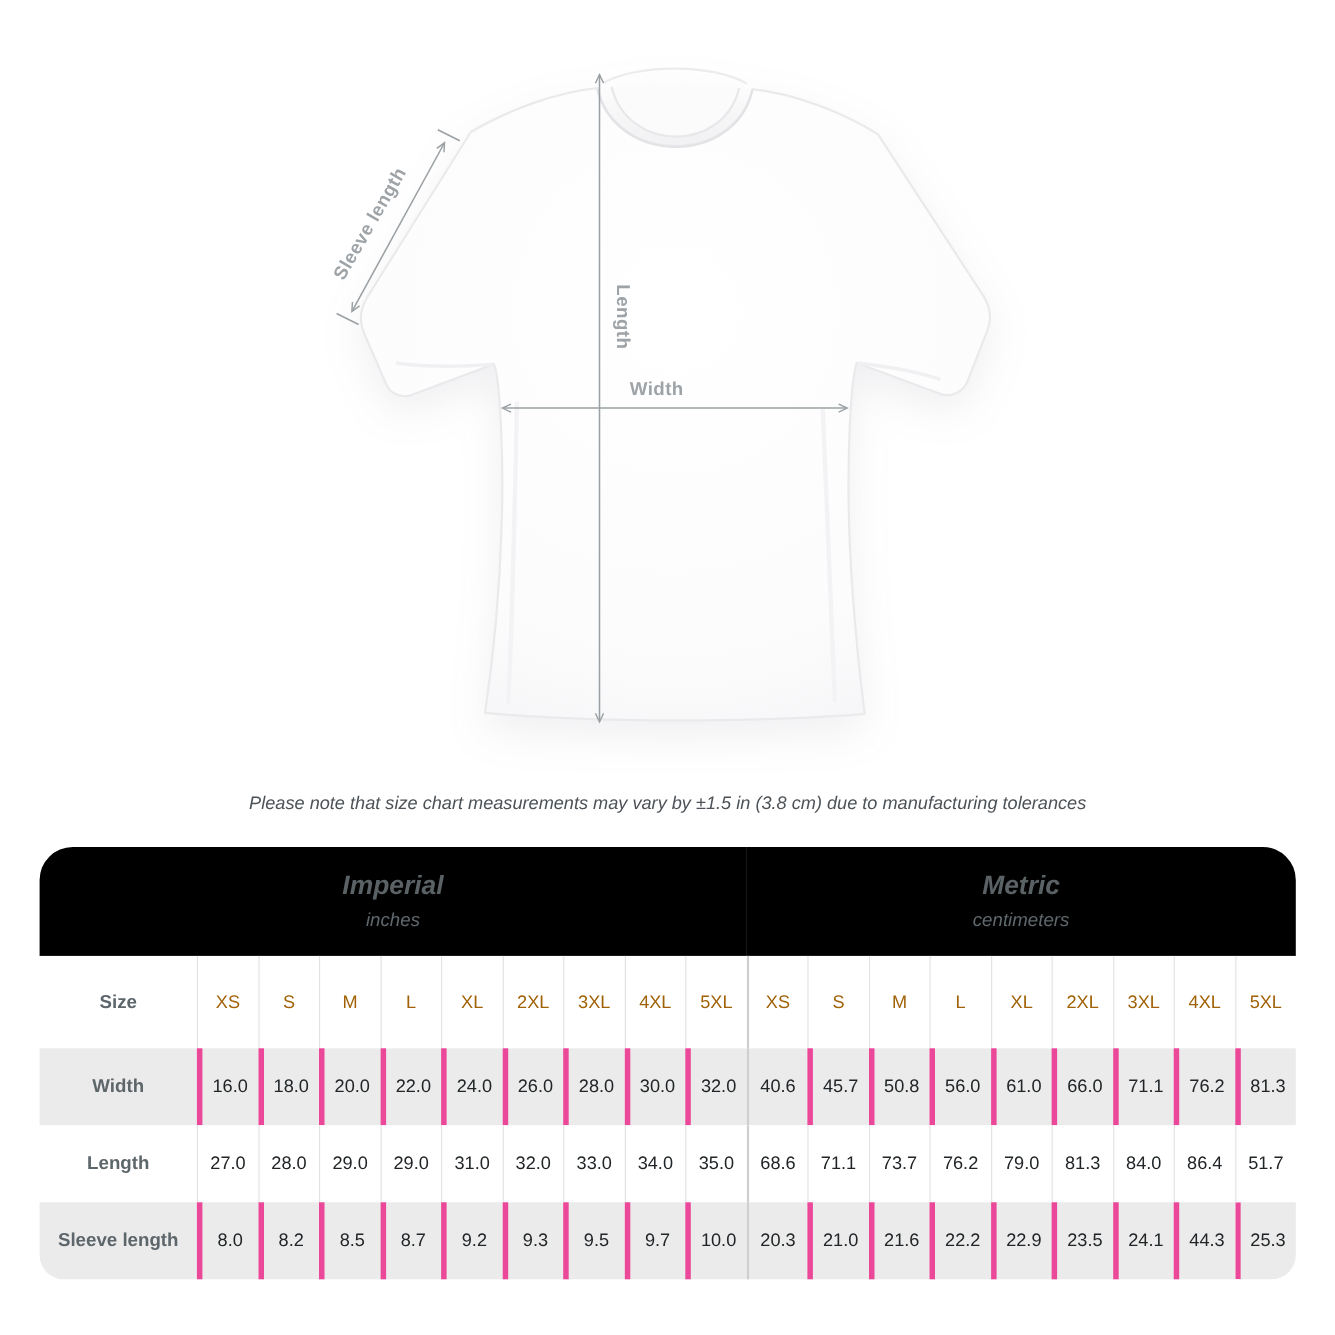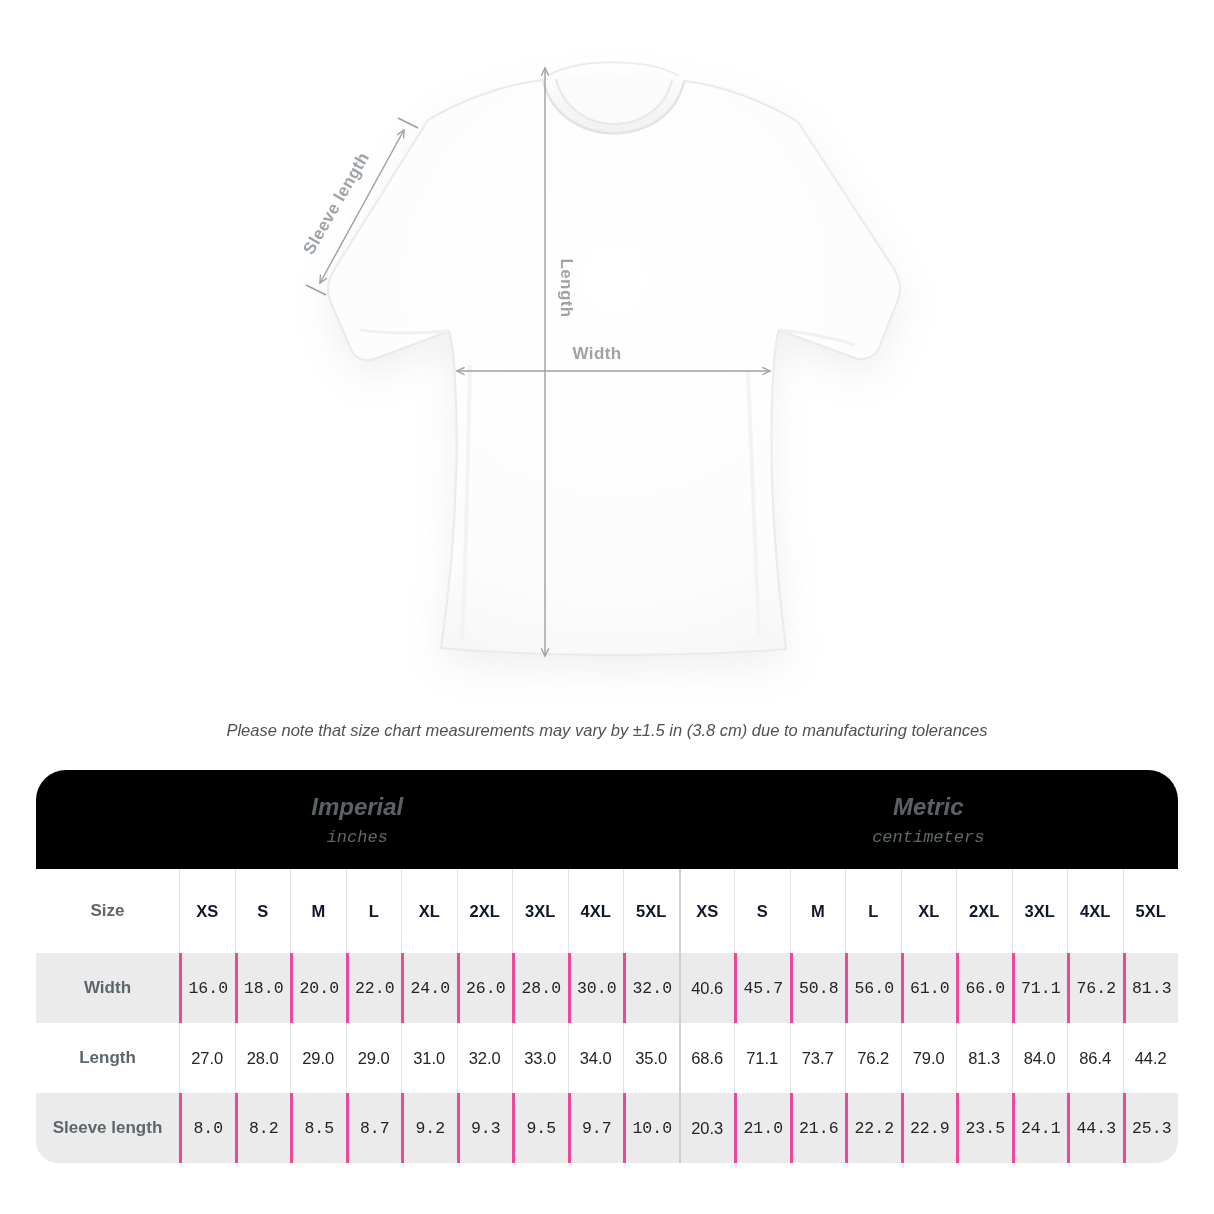--- a/index.html
+++ b/index.html
@@ -21,32 +21,32 @@
   }
   .chart-wrap{margin:30px 36px 0;}
   table{
     width:1142px;border-collapse:separate;border-spacing:0;table-layout:fixed;
   }
   th,td{padding:0;margin:0;text-align:center;vertical-align:middle;font-weight:normal;}
   .band{background:#000000;height:99px;}
   .band-l{border-top-left-radius:30px;}
   .band-r{border-top-right-radius:30px;}
   .sec-title{font-size:24px;font-weight:bold;font-style:italic;color:#5a6266;}
-  .sec-sub{font-size:17px;font-style:italic;color:#5f686d;margin-top:7px;font-family:Liberation Mono, monospace;}
+  .sec-sub{font-size:17px;font-style:italic;color:#5f686d;margin-top:7px;}
   tr.size-row th{height:84px;background:#ffffff;}
-  th.sz{color:#0f172a;font-weight:bold;font-size:16.5px;}
+  th.sz{color:#a16207;font-weight:normal;font-size:16.5px;}
   tbody td{height:70px;font-size:16.5px;color:#212527;}
   .label-cell{font-weight:bold;color:#5d666b;font-size:17px;}
   tr.size-row .label-cell{background:#ffffff;}
   tr.gray td{background:#ebebeb;}
   tr.white td{background:#ffffff;}
   
   tr.size-row .sep{border-left:1px solid #e2e2e2;}
   tr.white .sep{border-left:1px solid #e2e2e2;}
-  tr.gray .sep{border-left:3px solid #ec4899;font-family:Liberation Mono, monospace;}
+  tr.gray .sep{border-left:5px solid #ec4899;}
   .divider{border-left:2px solid #cfcfcf !important;}
   tr.last td:first-child{border-bottom-left-radius:22px;}
   tr.last td:last-child{border-bottom-right-radius:22px;}
 </style>
 </head>
 <body>
 
 <div class="diagram">
   <svg width="1214" height="705" viewBox="0 0 1214 705">
     <defs>
@@ -197,21 +197,21 @@
           <td class="val sep">34.0</td>
           <td class="val sep">35.0</td>
           <td class="val divider">68.6</td>
           <td class="val sep">71.1</td>
           <td class="val sep">73.7</td>
           <td class="val sep">76.2</td>
           <td class="val sep">79.0</td>
           <td class="val sep">81.3</td>
           <td class="val sep">84.0</td>
           <td class="val sep">86.4</td>
-          <td class="val sep">44.2</td>
+          <td class="val sep">51.7</td>
         </tr>
         <tr class="gray last">
           <td class="label-cell">Sleeve length</td>
           <td class="val sep">8.0</td>
           <td class="val sep">8.2</td>
           <td class="val sep">8.5</td>
           <td class="val sep">8.7</td>
           <td class="val sep">9.2</td>
           <td class="val sep">9.3</td>
           <td class="val sep">9.5</td>

